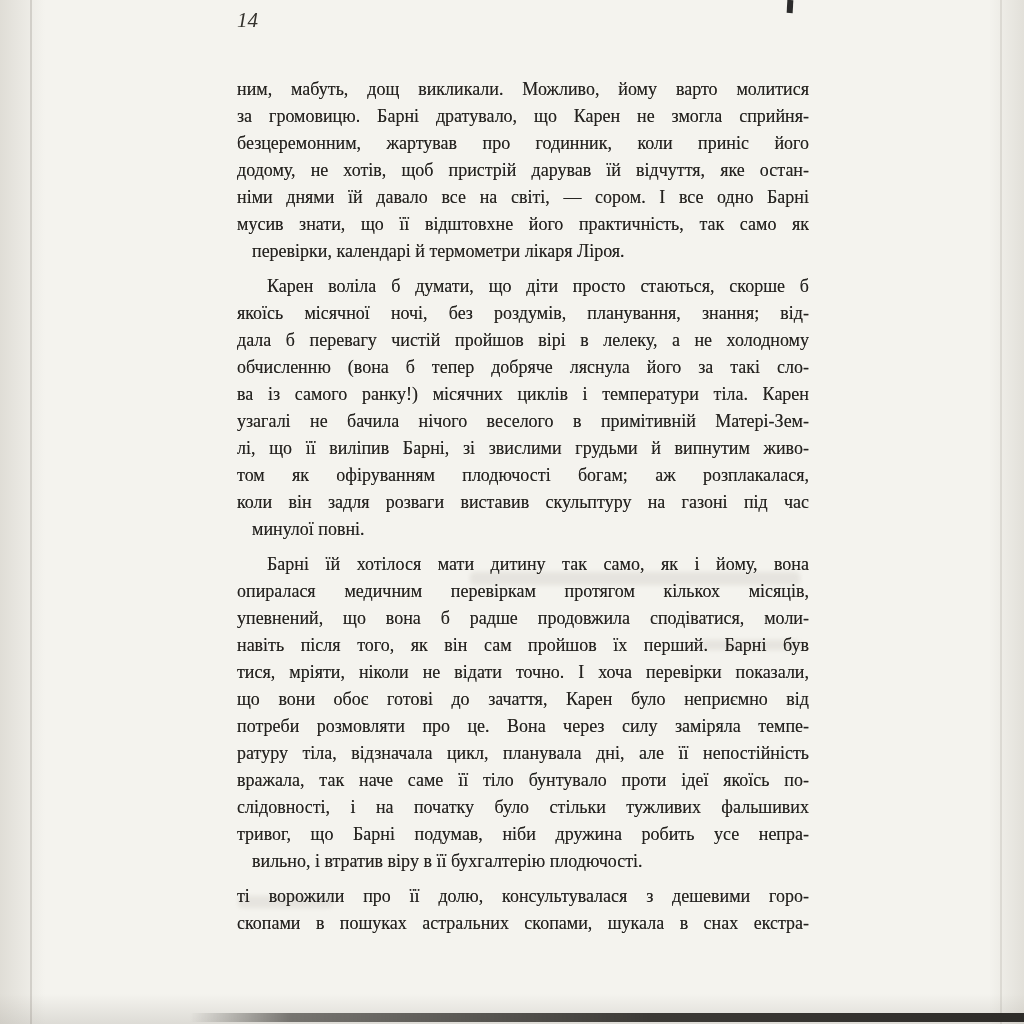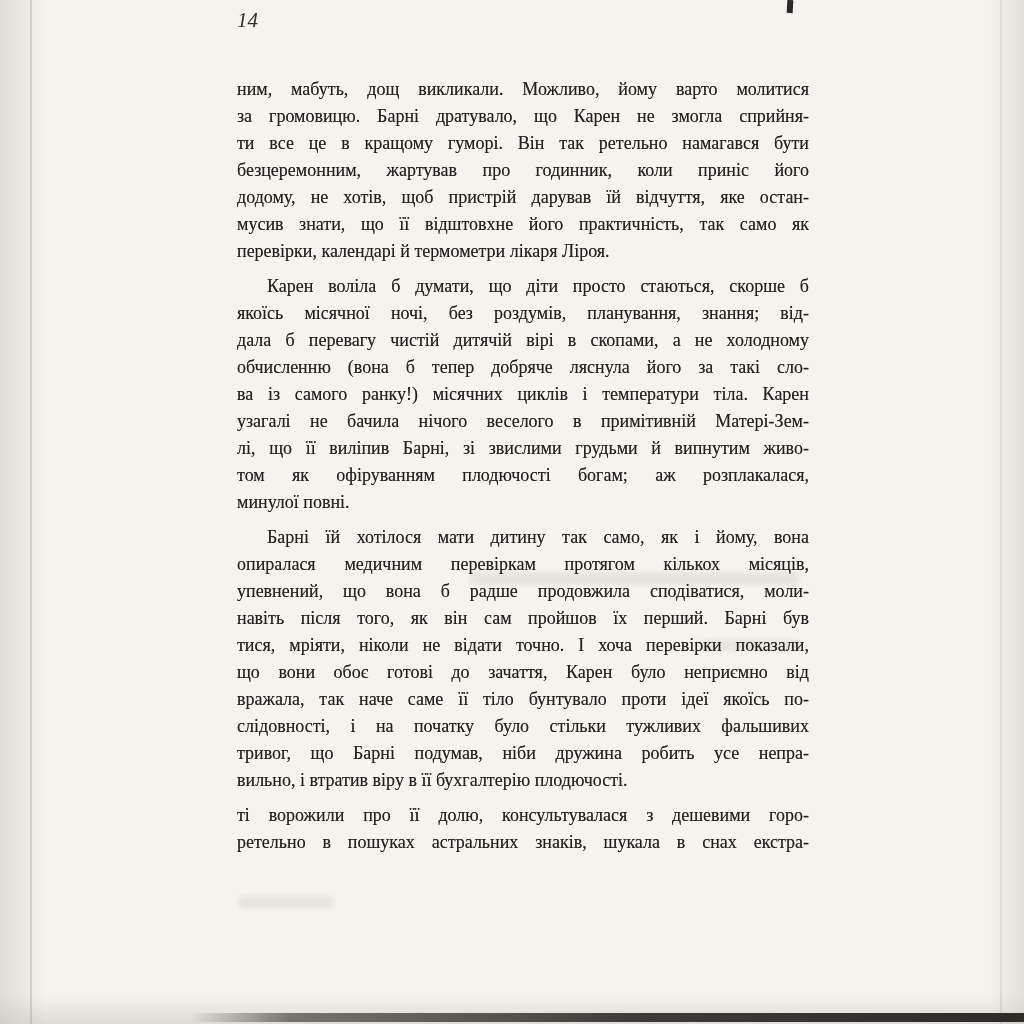--- a/index.html
+++ b/index.html
@@ -78,20 +78,21 @@
   .paragraph + .paragraph { margin-top: 8px; }
   .line {
     line-height: 27px;
     height: 27px;
     text-align: justify;
     text-align-last: justify;
     overflow: hidden;
   }
   .line.last-line {
     text-align-last: left;
+    margin-left: 15px;
   }
   .line.first-indent {
     padding-left: 30px;
   }
 </style>
 </head>
 <body>
 
 <div class="page-scan">
   <div class="edge-line-left"></div>
@@ -101,47 +102,50 @@
   <div class="bleed-smudge smudge-1"></div>
   <div class="bleed-smudge smudge-2"></div>
   <div class="bleed-smudge smudge-3"></div>
 
   <div class="page-number">14</div>
 
   <div class="text-block">
       <div class="paragraph">
         <div class="line">ним, мабуть, дощ викликали. Можливо, йому варто молитися</div>
         <div class="line">за громовицю. Барні дратувало, що Карен не змогла сприйня-</div>
-        <div class="line">ти все це в кращому гуморі. Він так ретельно намагався бути</div>
         <div class="line">безцеремонним, жартував про годинник, коли приніс його</div>
         <div class="line">додому, не хотів, щоб пристрій дарував їй відчуття, яке остан-</div>
+        <div class="line">німи днями їй давало все на світі, — сором. І все одно Барні</div>
         <div class="line">мусив знати, що її відштовхне його практичність, так само як</div>
         <div class="line last-line">перевірки, календарі й термометри лікаря Ліроя.</div>
       </div>
       <div class="paragraph">
         <div class="line first-indent">Карен воліла б думати, що діти просто стаються, скорше б</div>
         <div class="line">якоїсь місячної ночі, без роздумів, планування, знання; від-</div>
-        <div class="line">дала б перевагу чистій дитячій вірі в скопами, а не холодному</div>
+        <div class="line">дала б перевагу чистій пройшов вірі в лелеку, а не холодному</div>
         <div class="line">обчисленню (вона б тепер добряче ляснула його за такі сло-</div>
         <div class="line">ва із самого ранку!) місячних циклів і температури тіла. Карен</div>
         <div class="line">узагалі не бачила нічого веселого в примітивній Матері-Зем-</div>
         <div class="line">лі, що її виліпив Барні, зі звислими грудьми й випнутим живо-</div>
         <div class="line">том як офіруванням плодючості богам; аж розплакалася,</div>
+        <div class="line">коли він задля розваги виставив скульптуру на газоні під час</div>
         <div class="line last-line">минулої повні.</div>
       </div>
       <div class="paragraph">
         <div class="line first-indent">Барні їй хотілося мати дитину так само, як і йому, вона</div>
         <div class="line">опиралася медичним перевіркам протягом кількох місяців,</div>
         <div class="line">упевнений, що вона б радше продовжила сподіватися, моли-</div>
         <div class="line">навіть після того, як він сам пройшов їх перший. Барні був</div>
         <div class="line">тися, мріяти, ніколи не відати точно. І хоча перевірки показали,</div>
         <div class="line">що вони обоє готові до зачаття, Карен було неприємно від</div>
+        <div class="line">потреби розмовляти про це. Вона через силу заміряла темпе-</div>
+        <div class="line">ратуру тіла, відзначала цикл, планувала дні, але її непостійність</div>
         <div class="line">вражала, так наче саме її тіло бунтувало проти ідеї якоїсь по-</div>
         <div class="line">слідовності, і на початку було стільки тужливих фальшивих</div>
         <div class="line">тривог, що Барні подумав, ніби дружина робить усе непра-</div>
         <div class="line last-line">вильно, і втратив віру в її бухгалтерію плодючості.</div>
       </div>
       <div class="paragraph">
         <div class="line">ті ворожили про її долю, консультувалася з дешевими горо-</div>
-        <div class="line">ретельно в пошуках астральних знаків, шукала в снах екстра-</div>
+        <div class="line">скопами в пошуках астральних скопами, шукала в снах екстра-</div>
       </div>
     </div>
 </div>
 
 </body></html>

